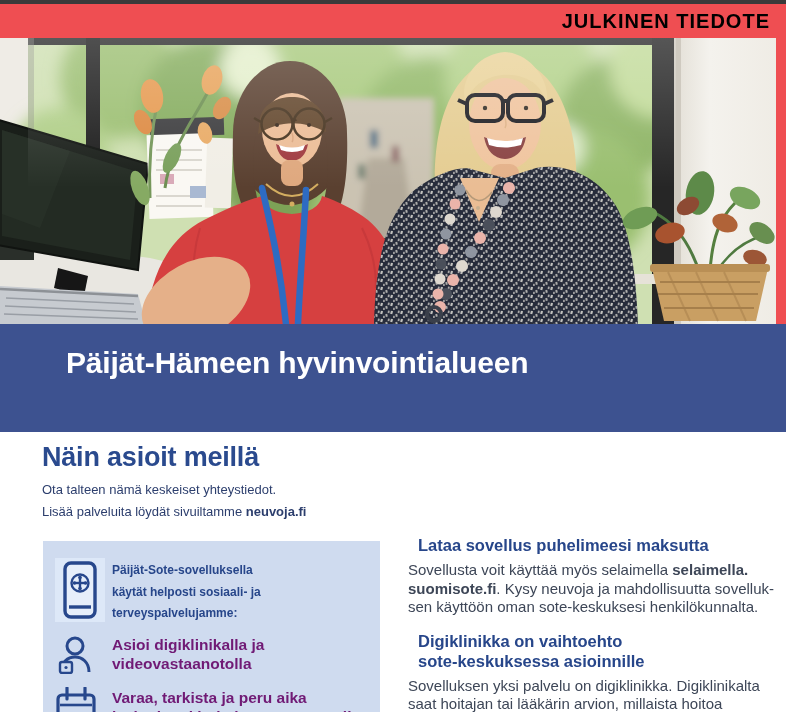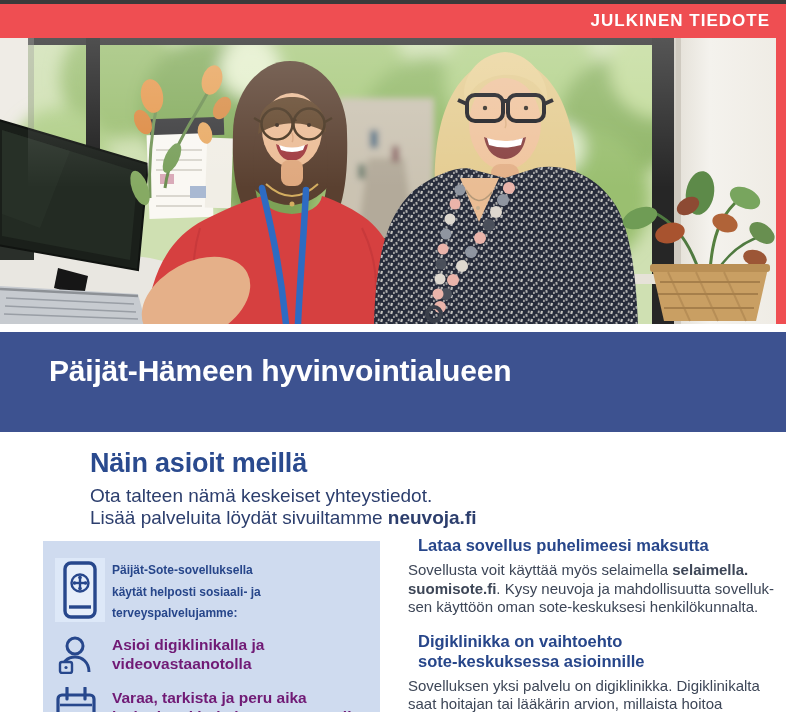--- a/index.html
+++ b/index.html
@@ -6,33 +6,33 @@
   .page{
     position:relative;width:786px;height:712px;overflow:hidden;background:#ffffff;
     font-family:"Liberation Sans","DejaVu Sans",sans-serif;
     -webkit-font-smoothing:antialiased;
   }
   .top-strip{position:absolute;left:0;top:0;width:786px;height:4px;background:#3a3a3a;}
   .red-banner{
     position:absolute;left:0;top:4px;width:786px;height:34px;background:#ef4e52;
     display:flex;align-items:center;justify-content:flex-end;box-sizing:border-box;padding-right:16px;
   }
-  .red-banner .label{color:#ffffff;font-weight:800;font-size:17px;letter-spacing:1px;}
+  .red-banner .label{color:#000000;font-weight:800;font-size:20px;letter-spacing:1px;}
   .photo{position:absolute;left:0;top:38px;width:786px;height:286px;overflow:hidden;background:#e8e5de;}
   .photo svg{display:block;}
   .red-edge{position:absolute;right:0;top:38px;width:10px;height:286px;background:#ef4e52;}
   .blue-banner{
     position:absolute;left:0;top:324px;width:786px;height:108px;background:#3d5290;
-    box-sizing:border-box;padding:21px 0 0 49px;margin-top:8px;
+    box-sizing:border-box;padding:21px 0 0 66px;
   }
   .blue-banner .title{color:#ffffff;font-weight:800;font-size:30px;line-height:36px;letter-spacing:-0.2px;}
   .content{position:absolute;left:0;top:432px;width:786px;height:280px;background:#ffffff;}
-  .intro{position:absolute;left:42px;top:16px;margin-left:48px;}
+  .intro{position:absolute;left:42px;top:10px;}
   .intro h2{margin:0 0 7px 0;font-size:27px;line-height:30px;font-weight:800;color:#2a4a8e;letter-spacing:-0.2px;}
-  .intro p{margin:0;font-size:19px;line-height:22px;color:#2c3e6d;}
+  .intro p{margin:0;font-size:13px;line-height:22px;color:#2c3e6d;}
   .intro strong{font-weight:800;}
   .app-box{position:absolute;left:43px;top:109px;width:337px;height:220px;background:#cfdbef;}
   .phone-tile{position:absolute;left:12px;top:17px;width:50px;height:64px;background:#dde8f8;display:flex;align-items:center;justify-content:center;}
   .box-heading{position:absolute;left:69px;top:19px;width:255px;font-size:12px;line-height:21.5px;font-weight:800;color:#27468a;}
   .box-item-icon{position:absolute;}
   .icon-user{left:15px;top:95px;}
   .icon-calendar{left:13px;top:146px;}
   .box-item-text{position:absolute;left:69px;width:255px;font-size:15.5px;line-height:19px;font-weight:700;color:#701a75;}
   .item-text-1{top:94px;}
   .item-text-2{top:147px;}

